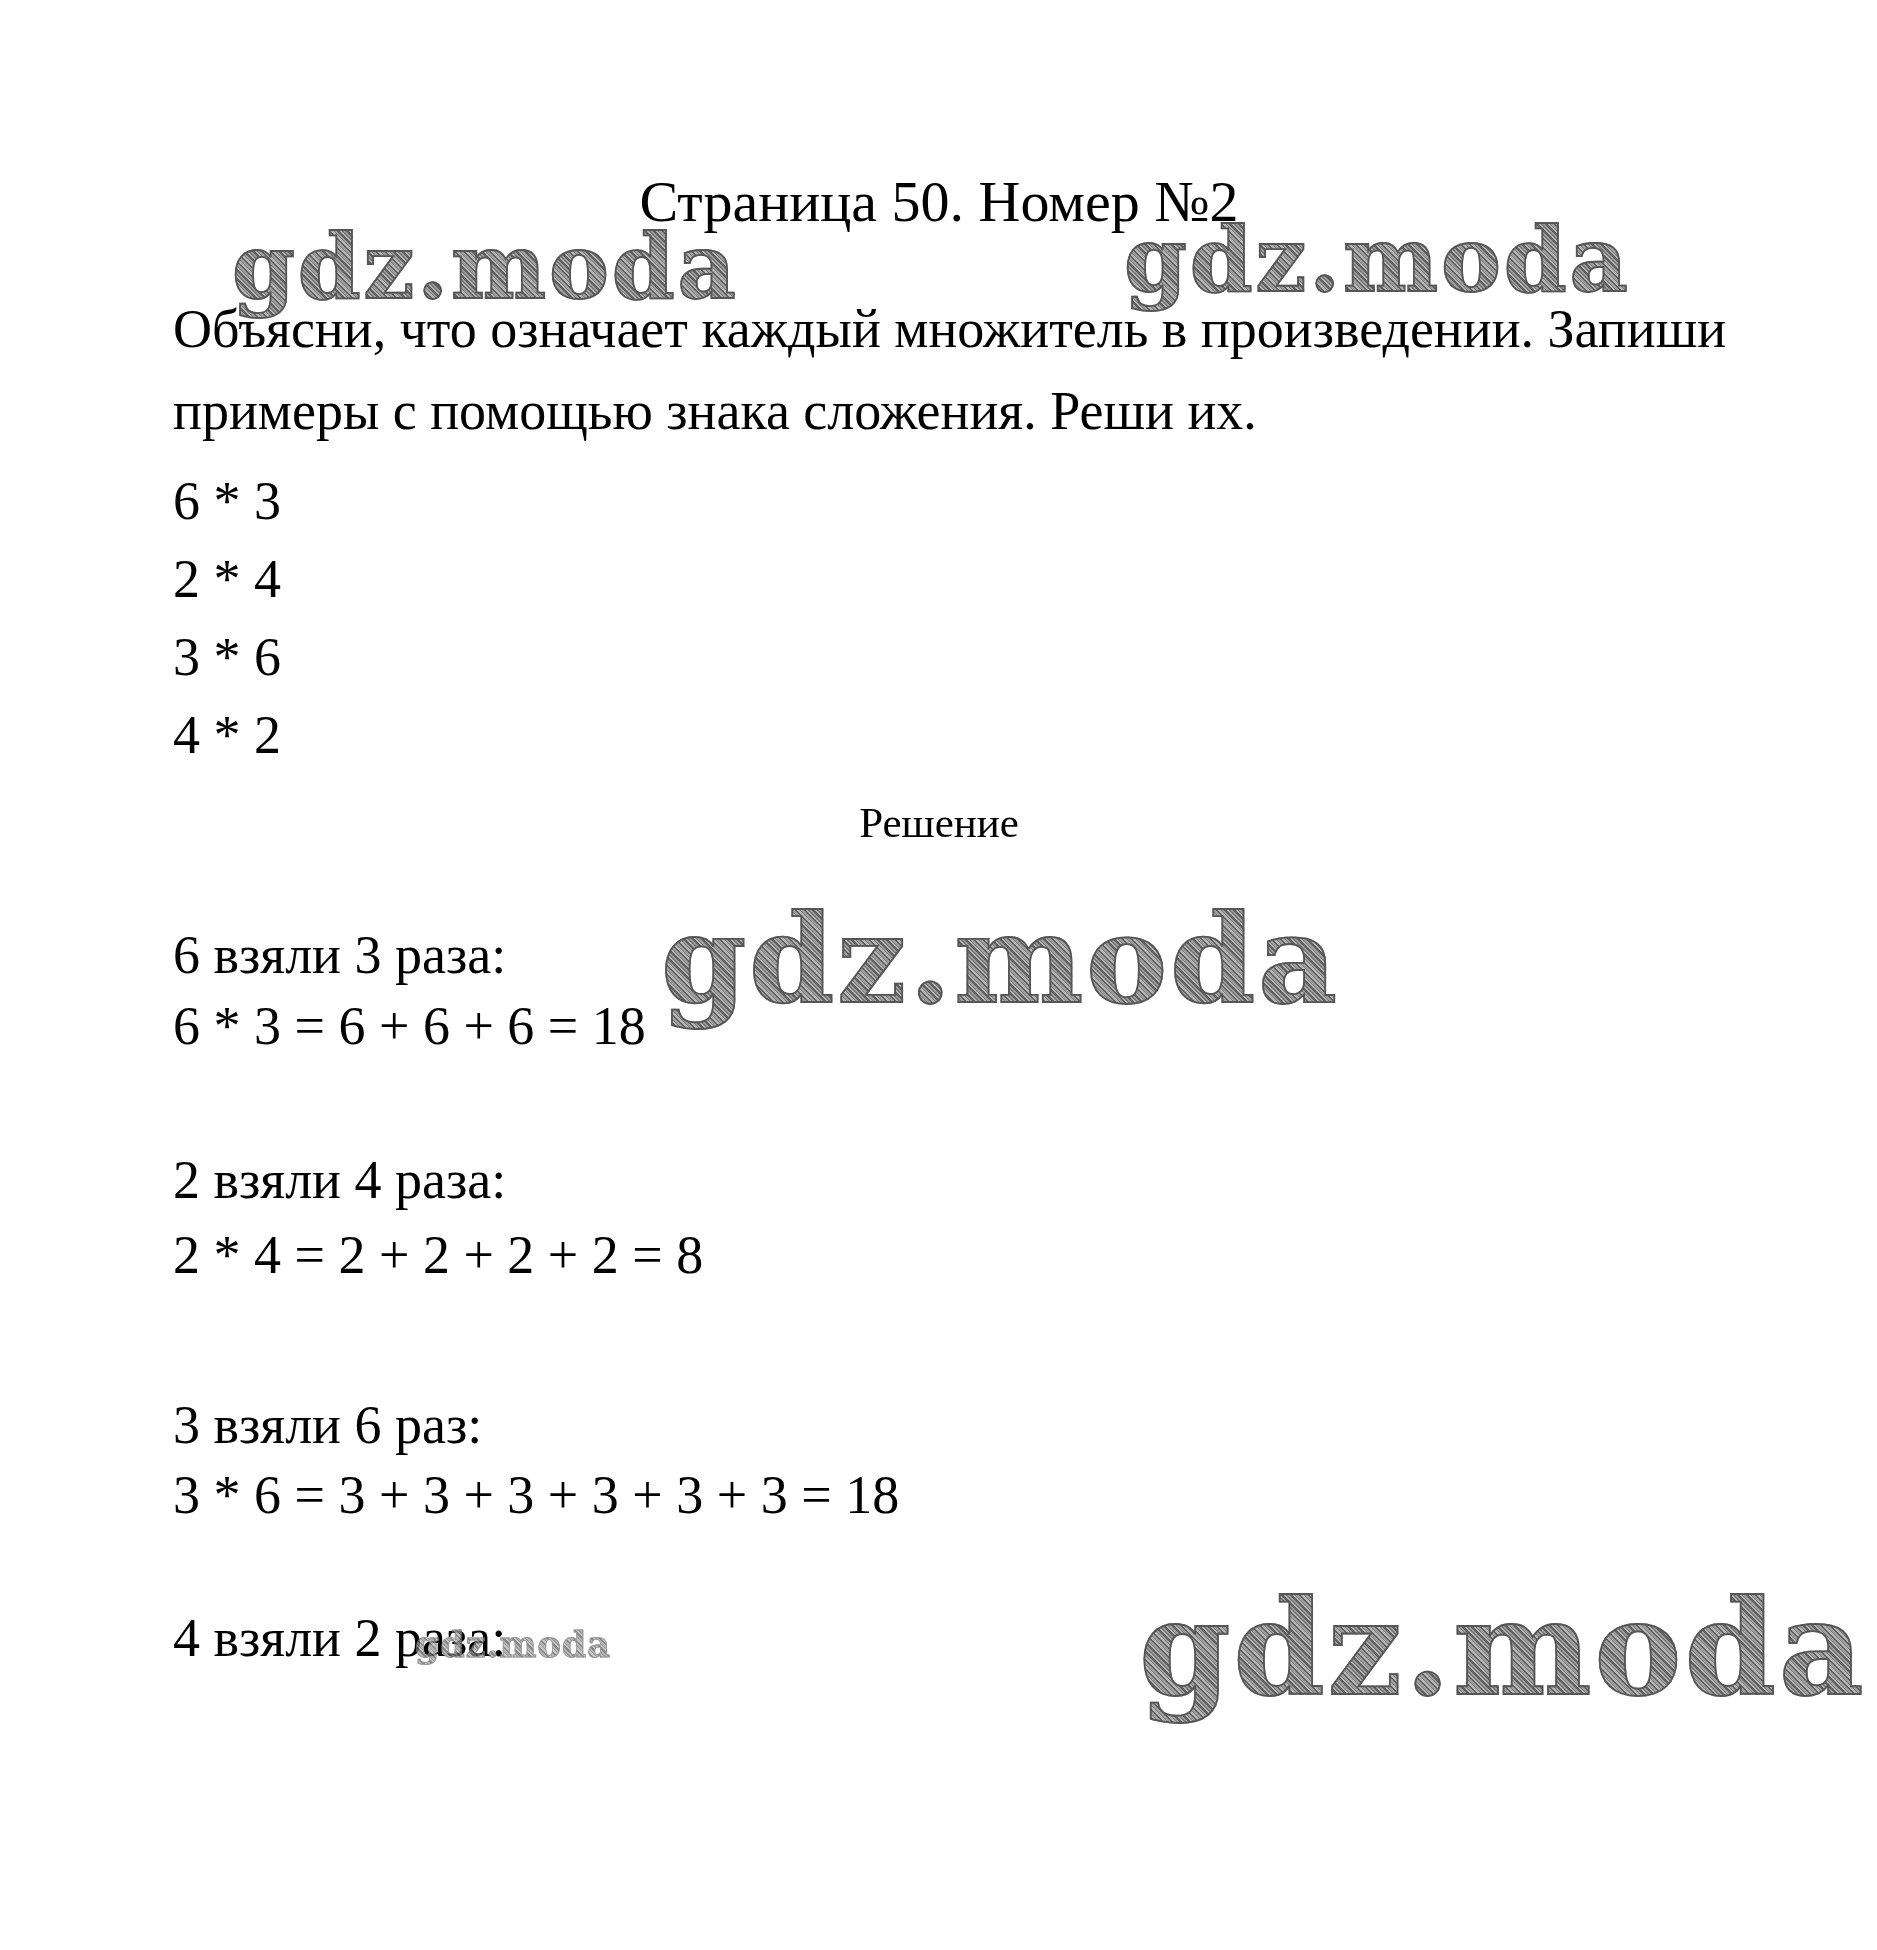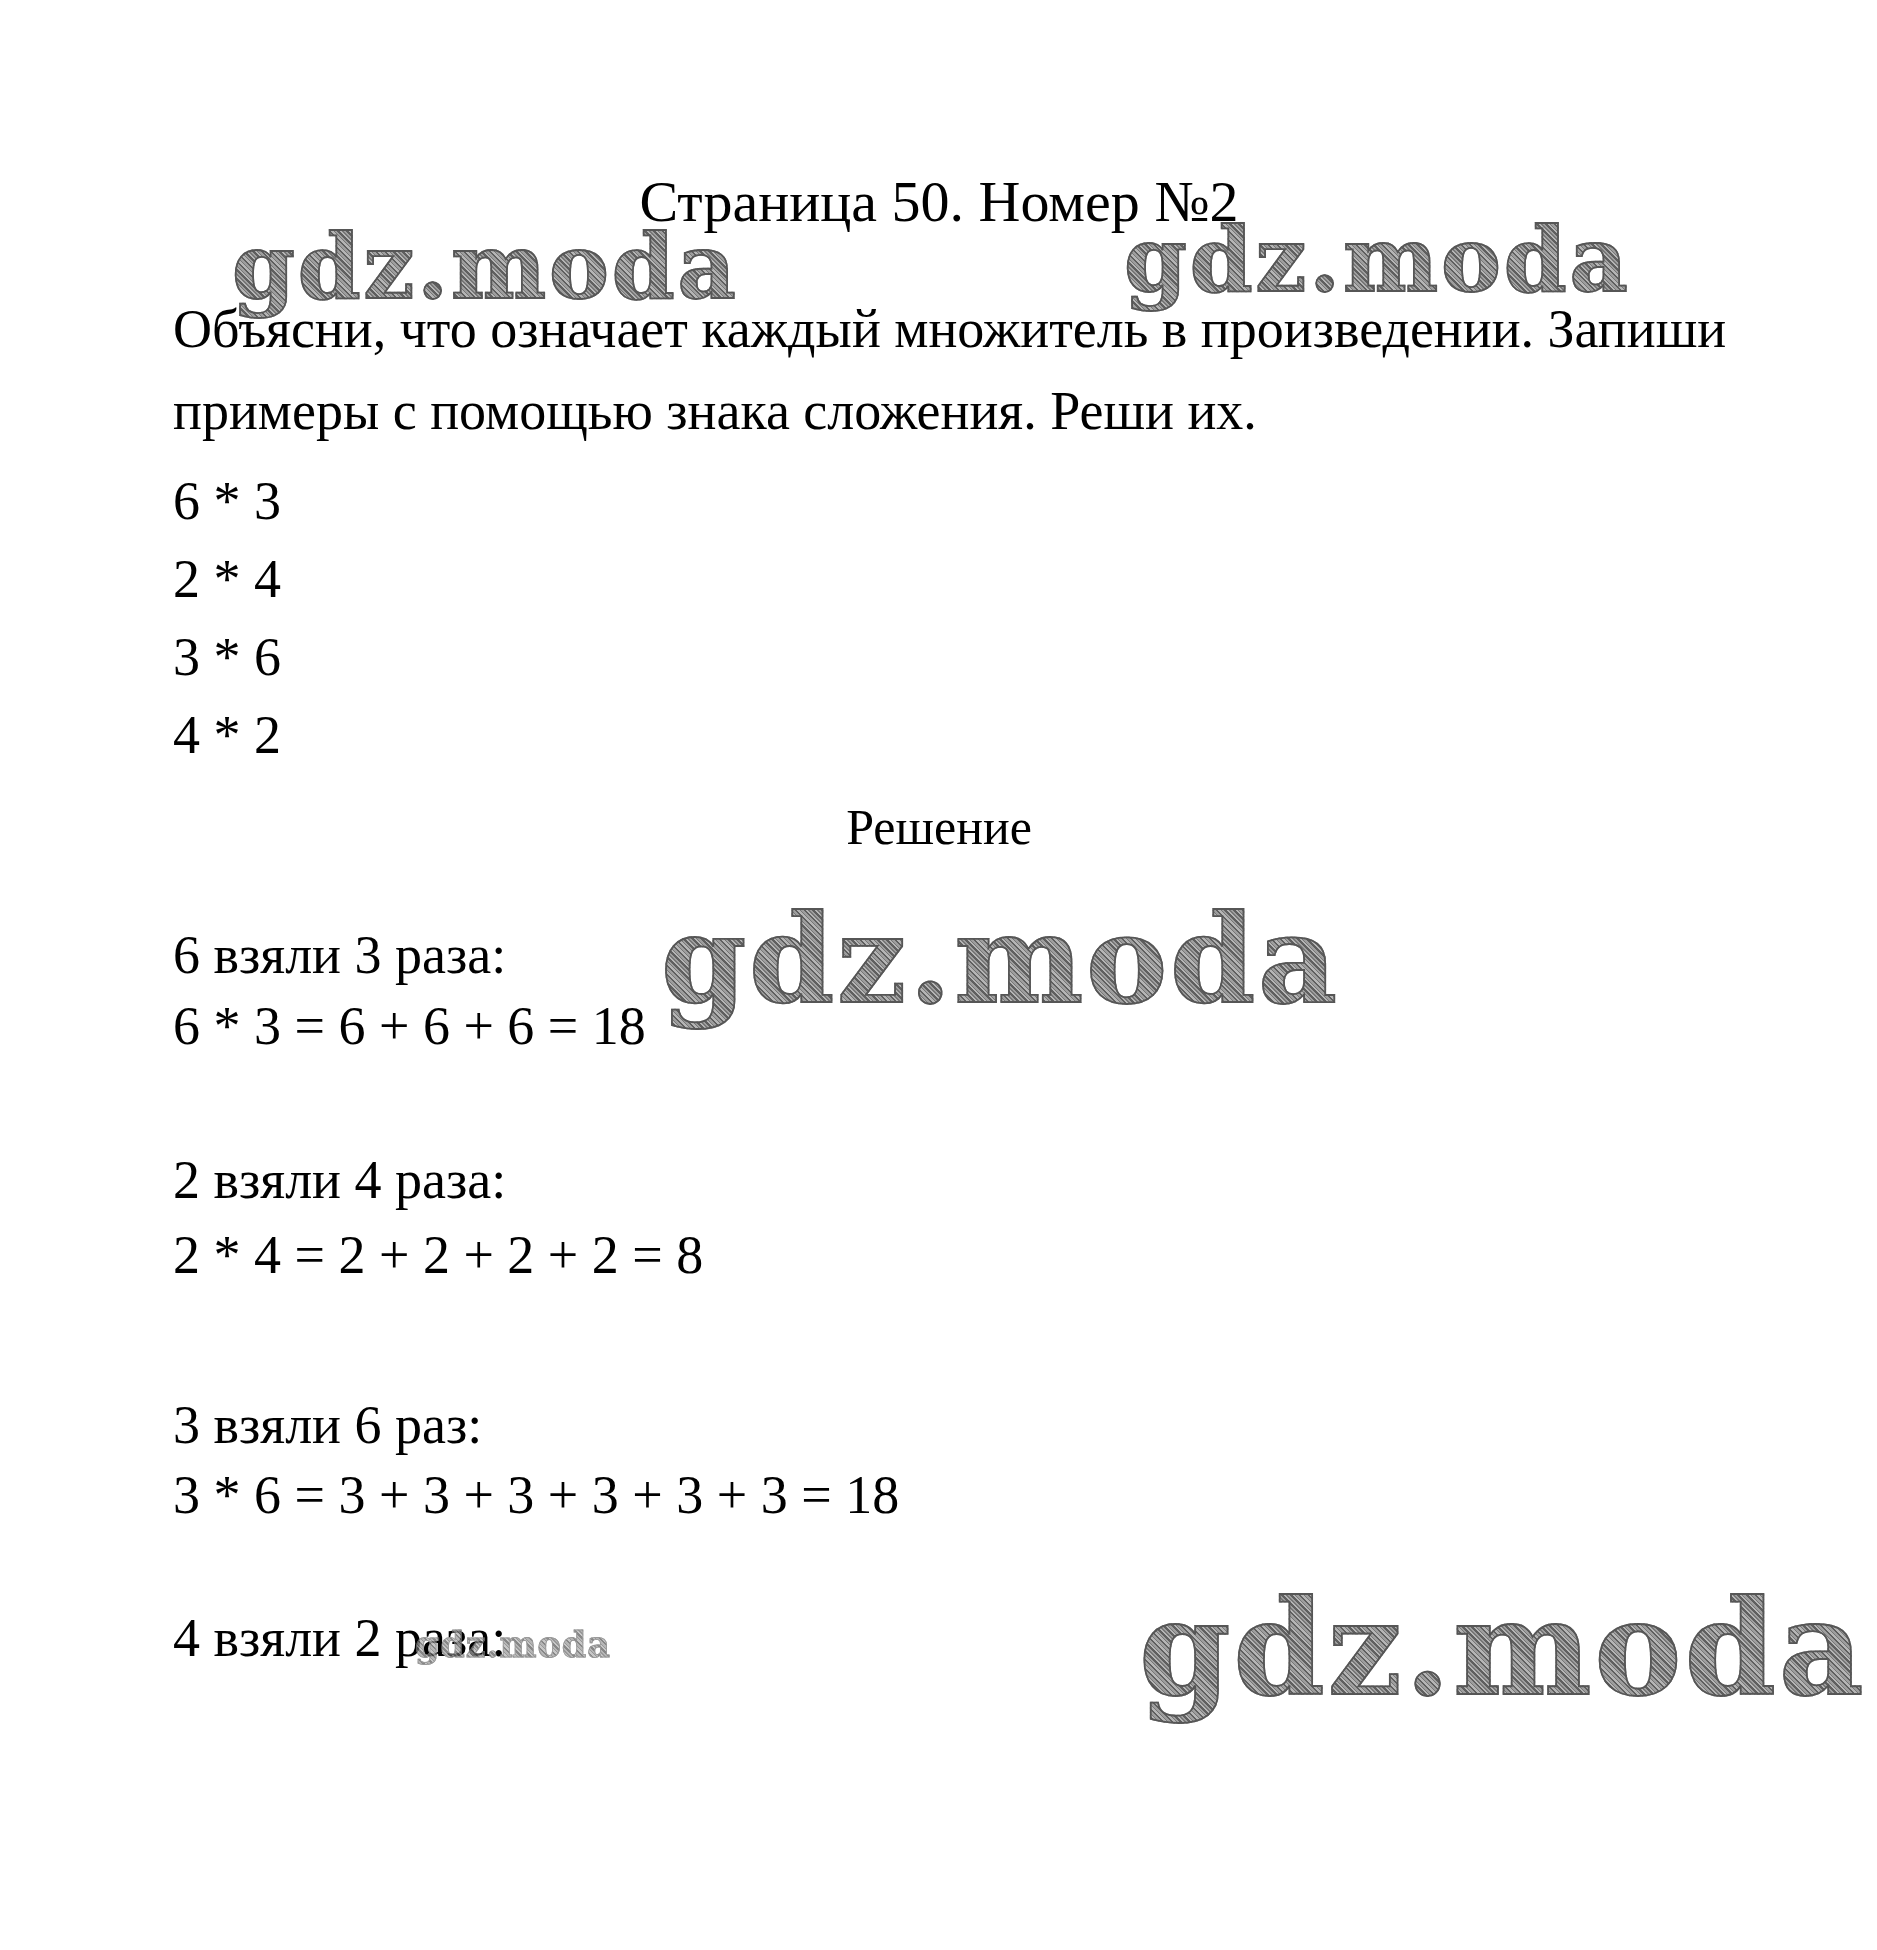--- a/index.html
+++ b/index.html
@@ -47,21 +47,21 @@
   .e1 { top: 548px; }
   .e2 { top: 626px; }
   .e3 { top: 704px; }
 
   .heading {
     position: absolute;
     top: 798px;
     left: 0;
     width: 100%;
     text-align: center;
-    font-size: 50px;
+    font-size: 43px;
   }
 
   .sol-label, .sol-eq {
     position: absolute;
     left: 173px;
     font-size: 54px;
     white-space: nowrap;
   }
   .s0l { top: 924px; }
   .s0e { top: 995px; }

